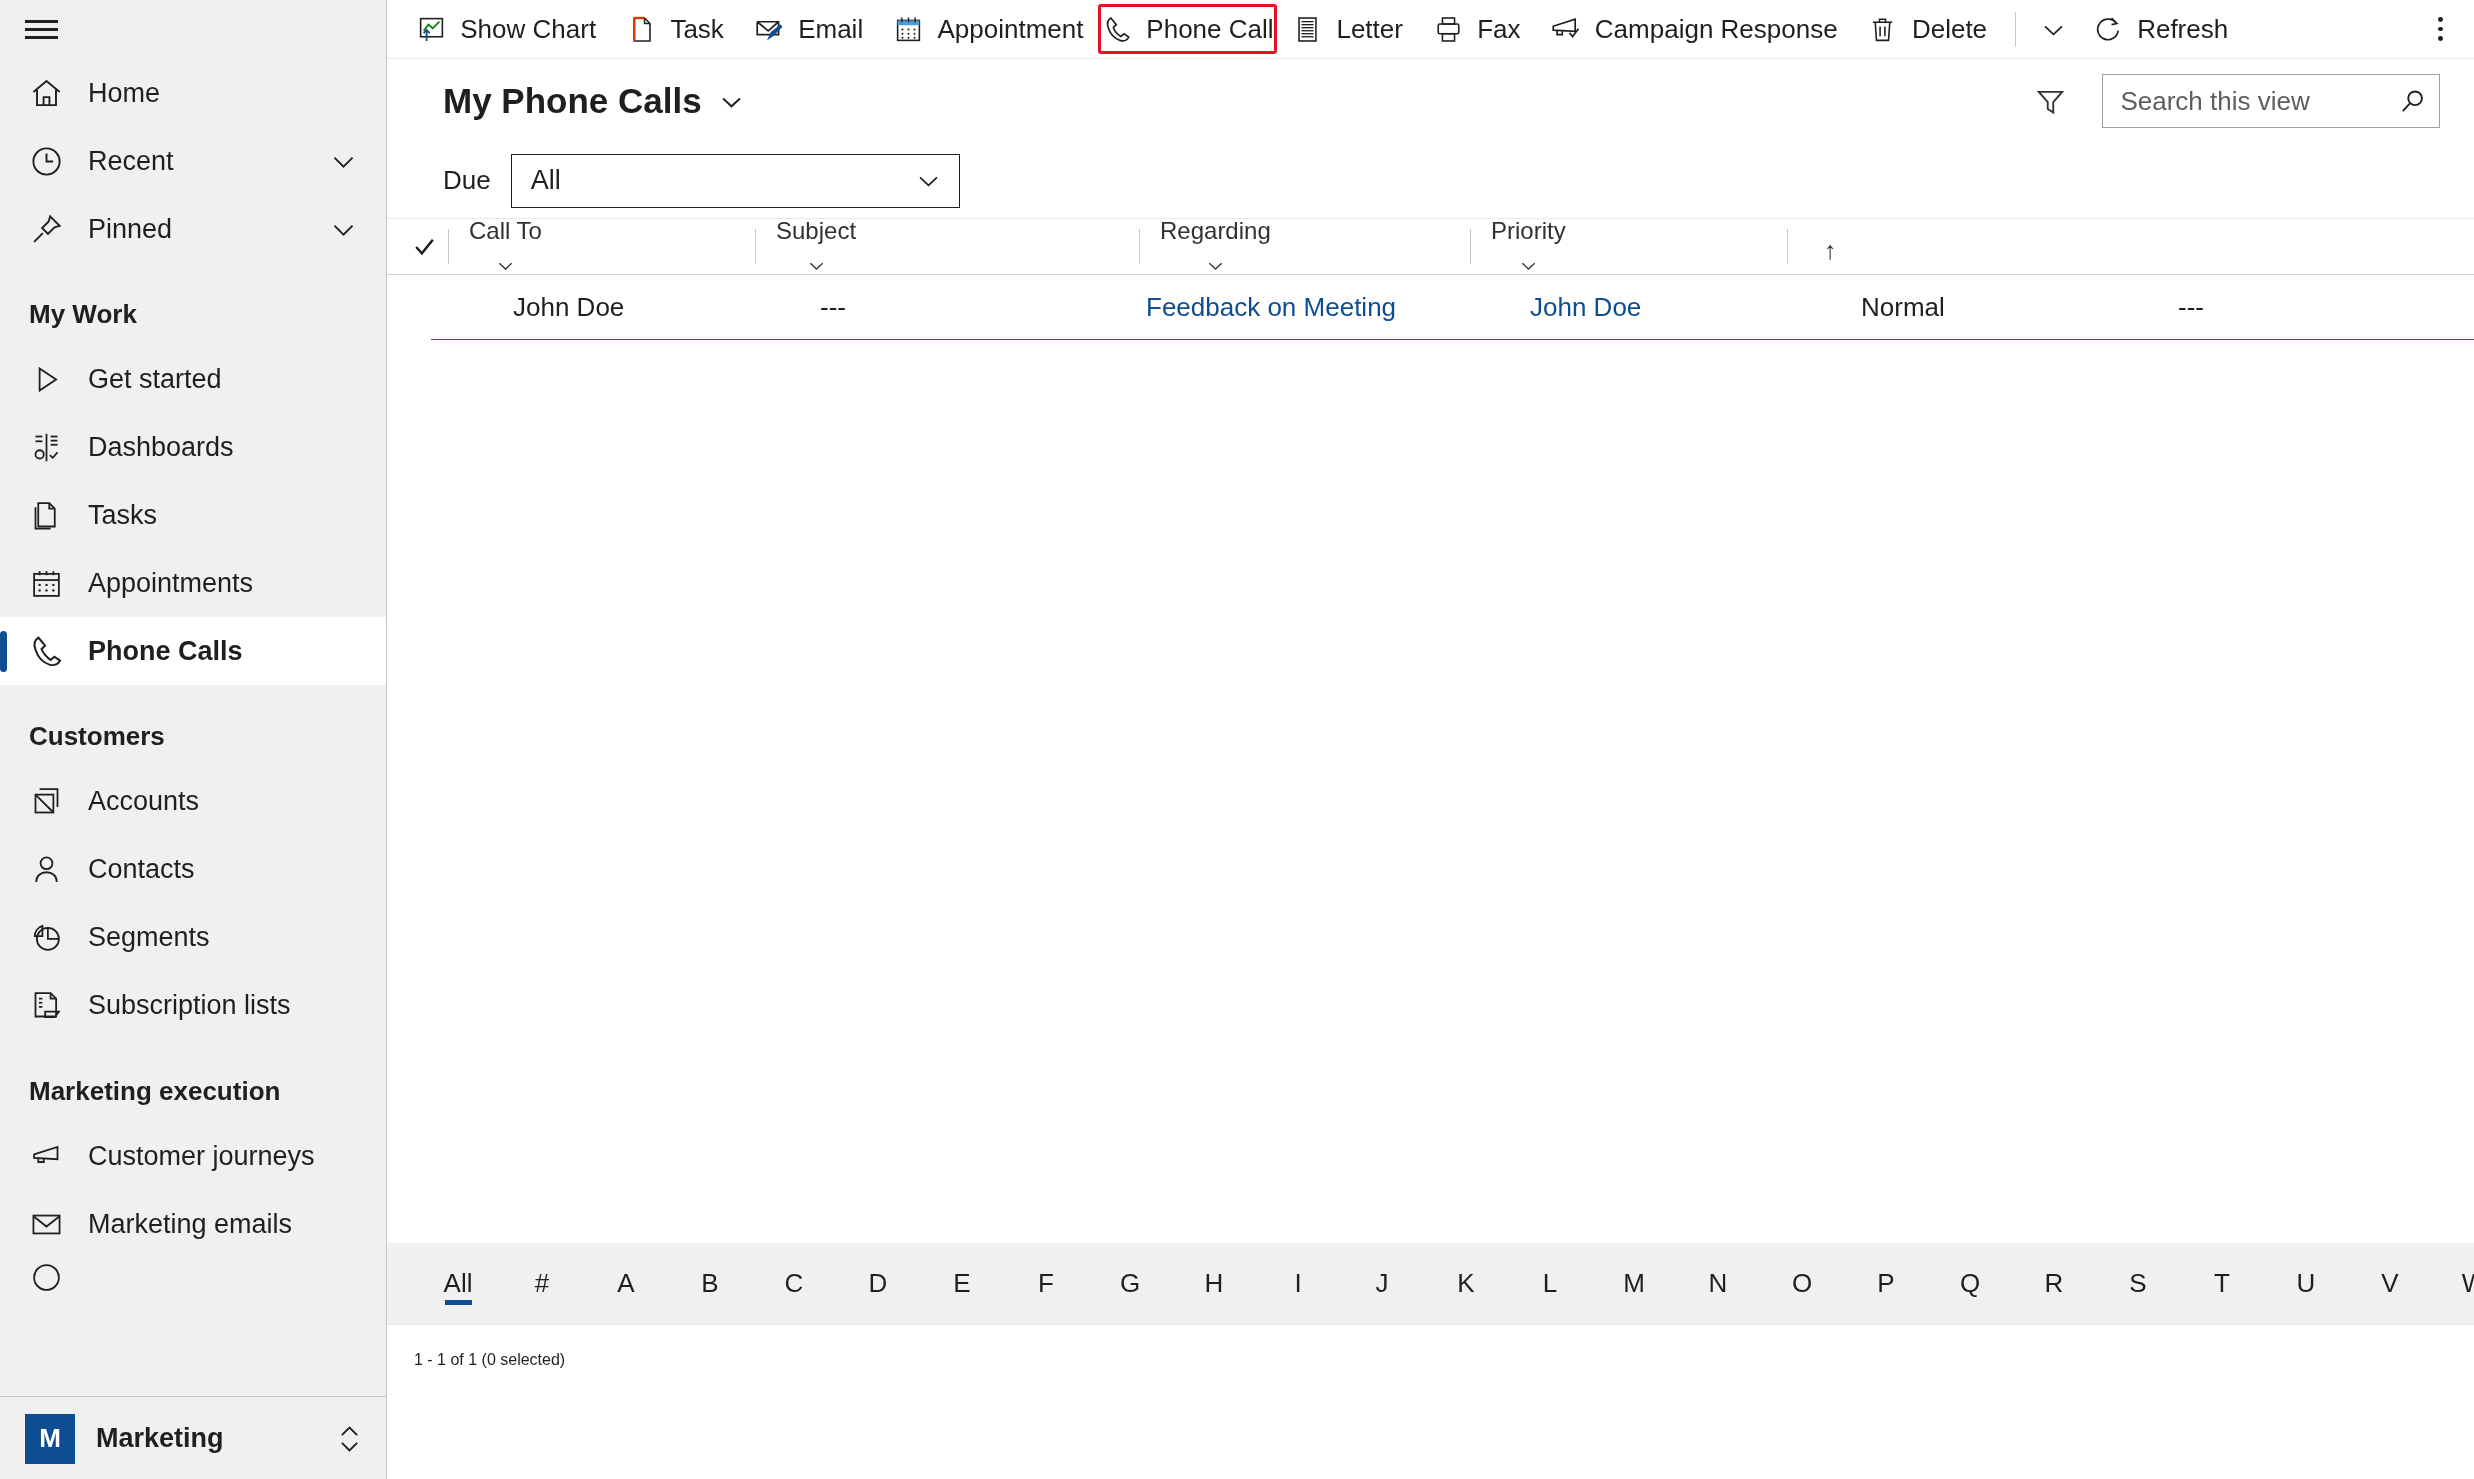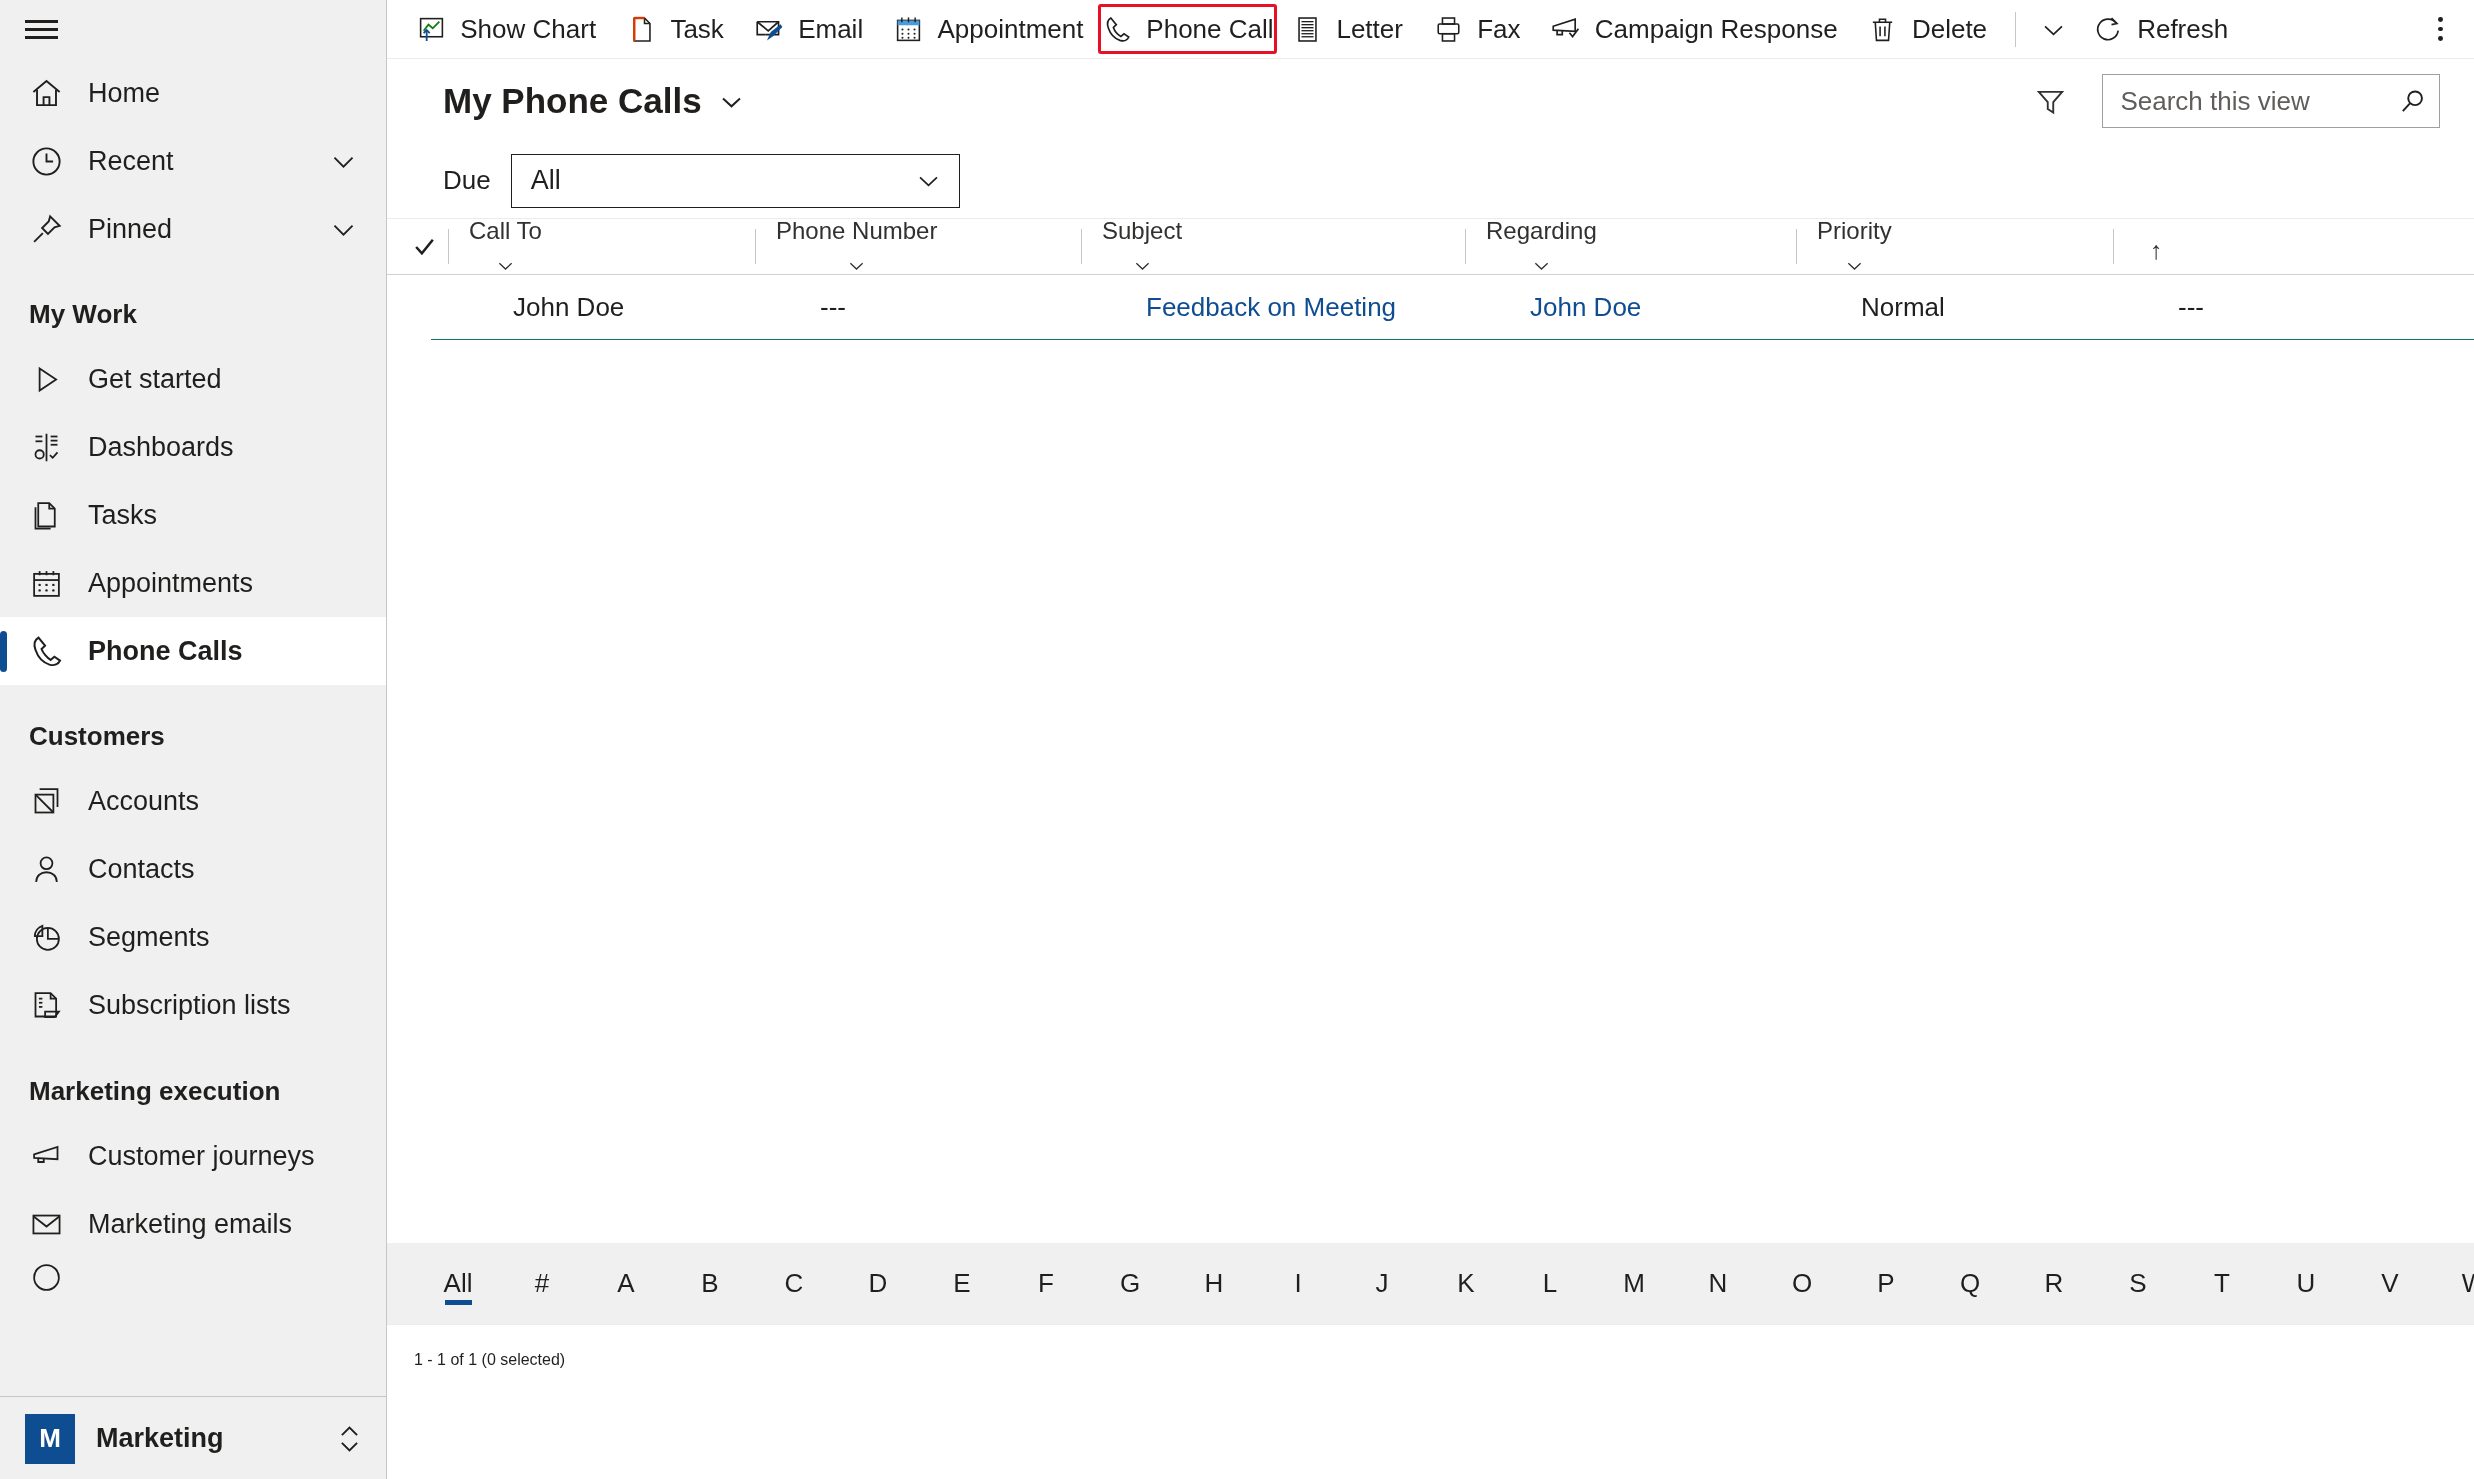--- a/index.html
+++ b/index.html
@@ -780,29 +780,20 @@
       <div class="grid-head">
         <div class="cell head-cell c-check">
           <svg width="25" height="25" viewBox="0 0 24 24" fill="none" stroke="#201f1e" stroke-width="2.4">
             <path d="M4 12.5 L9.5 18.5 L20 5.5"></path>
           </svg>
         </div>
         <div class="cell head-cell c-callto">
           <span class="colsep"></span>
           <span class="hc-inner">
             <span>Call To</span>
-            <svg width="21" height="21" viewBox="0 0 24 24" fill="none" stroke="#323130" stroke-width="1.5">
-                <path d="M5 9.5 L12 16 L19 9.5"></path>
-              </svg>
-          </span>
-        </div>
-        <div class="cell head-cell c-phone">
-          <span class="colsep"></span>
-          <span class="hc-inner">
-            <span>Phone Number</span>
             <svg width="21" height="21" viewBox="0 0 24 24" fill="none" stroke="#323130" stroke-width="1.5">
                 <path d="M5 9.5 L12 16 L19 9.5"></path>
               </svg>
           </span>
         </div>
         <div class="cell head-cell c-subject">
           <span class="colsep"></span>
           <span class="hc-inner">
             <span>Subject</span>
             <svg width="21" height="21" viewBox="0 0 24 24" fill="none" stroke="#323130" stroke-width="1.5">

